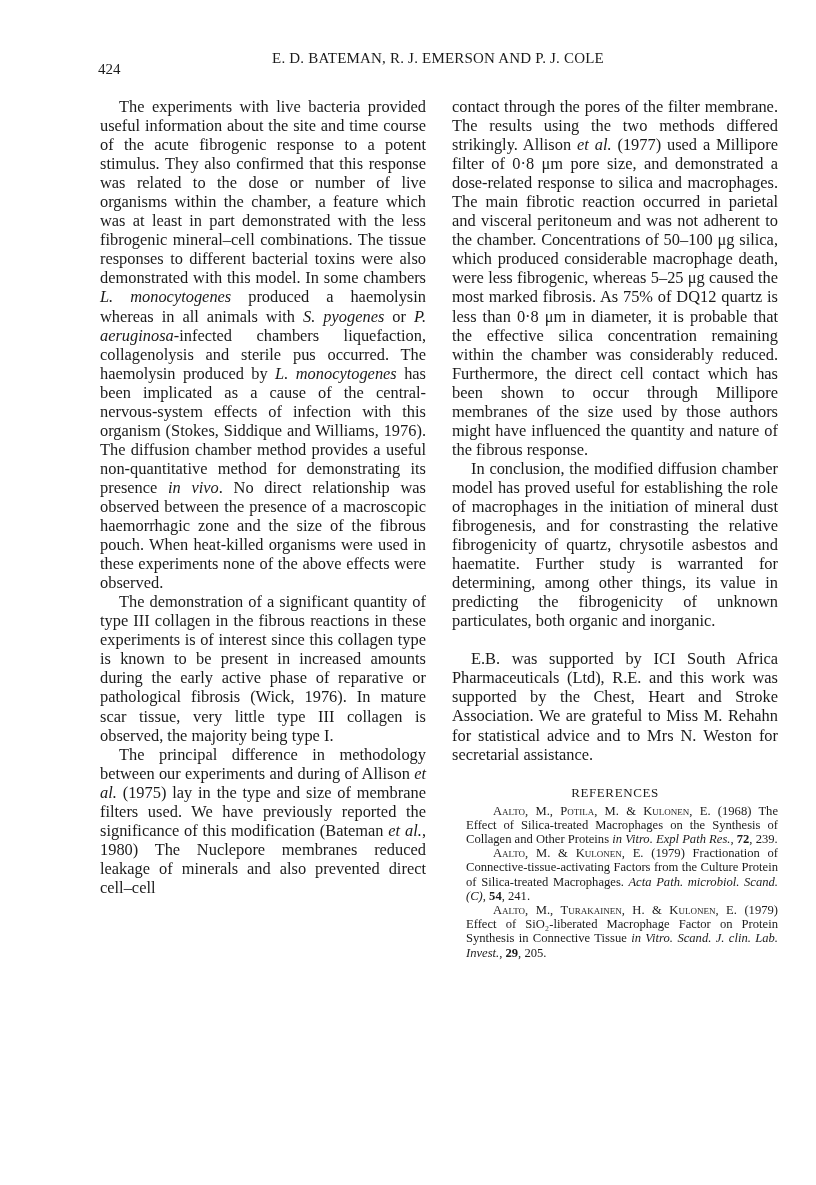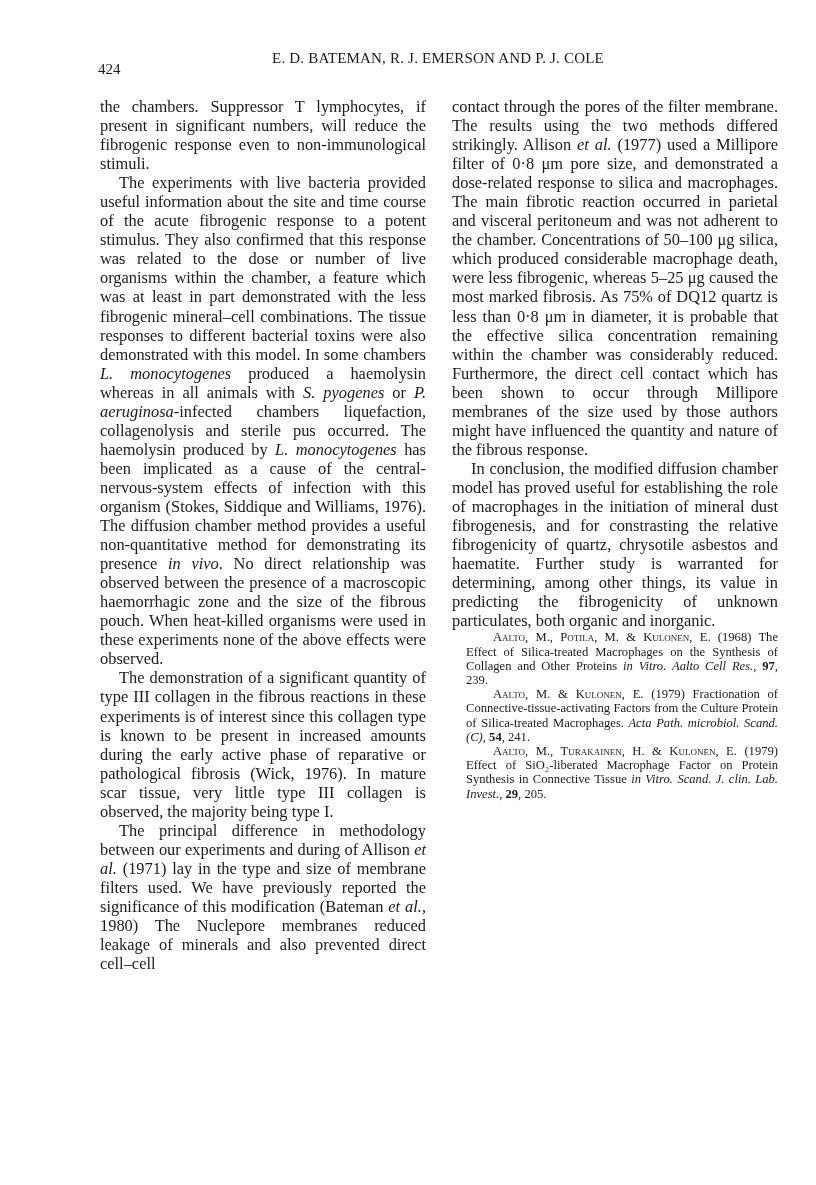--- a/index.html
+++ b/index.html
@@ -23,28 +23,29 @@
 </style>
 </head>
 <body>
 
 <div class="header">
   <span class="page-num">424</span>
   <span class="running-title">E. D. BATEMAN, R. J. EMERSON AND P. J. COLE</span>
 </div>
 
 <div class="col col-left">
-  <p class="noindent">the chambers. Suppressor T lymphocytes, if present in significant numbers, will reduce the fibrogenic response even to non-immunological stimuli.</p>
   <p><span>The experiments with live bacteria provided useful information about the site and time course of the acute fibrogenic response to a potent stimulus. They also confirmed that this response was related to the dose or number of live organisms within the chamber, a feature which was at least in part demonstrated with the less fibrogenic mineral–cell combinations. The tissue responses to different bacterial toxins were also demonstrated with this model. In some chambers </span><i>L. monocytogenes</i><span> produced a haemolysin whereas in all animals with </span><i>S. pyogenes</i><span> or </span><i>P. aeruginosa</i><span>-infected chambers liquefaction, collagenolysis and sterile pus occurred. The haemolysin produced by </span><i>L. monocytogenes</i><span> has been implicated as a cause of the central-nervous-system effects of infection with this organism (Stokes, Siddique and Williams, 1976). The diffusion chamber method provides a useful non-quantitative method for demonstrating its presence </span><i>in vivo</i><span>. No direct relationship was observed between the presence of a macroscopic haemorrhagic zone and the size of the fibrous pouch. When heat-killed organisms were used in these experiments none of the above effects were observed.</span></p>
   <p>The demonstration of a significant quantity of type III collagen in the fibrous reactions in these experiments is of interest since this collagen type is known to be present in increased amounts during the early active phase of reparative or pathological fibrosis (Wick, 1976). In mature scar tissue, very little type III collagen is observed, the majority being type I.</p>
-  <p><span>The principal difference in methodology between our experiments and during of Allison </span><i>et al.</i><span> (1971) lay in the type and size of membrane filters used. We have previously reported the significance of this modification (Bateman </span><i>et al.</i><span>, 1980) The Nuclepore membranes reduced leakage of minerals and also prevented direct cell–cell</span></p>
+  <p><span>The principal difference in methodology between our experiments and during of Allison </span><i>et al.</i><span> (1975) lay in the type and size of membrane filters used. We have previously reported the significance of this modification (Bateman </span><i>et al.</i><span>, 1980) The Nuclepore membranes reduced leakage of minerals and also prevented direct cell–cell</span></p>
 </div>
 
 <div class="col col-right">
   <p class="noindent"><span>contact through the pores of the filter membrane. The results using the two methods differed strikingly. Allison </span><i>et al.</i><span> (1977) used a Millipore filter of 0·8 μm pore size, and demonstrated a dose-related response to silica and macrophages. The main fibrotic reaction occurred in parietal and visceral peritoneum and was not adherent to the chamber. Concentrations of 50–100 μg silica, which produced considerable macrophage death, were less fibrogenic, whereas 5–25 μg caused the most marked fibrosis. As 75% of DQ12 quartz is less than 0·8 μm in diameter, it is probable that the effective silica concentration remaining within the chamber was considerably reduced. Furthermore, the direct cell contact which has been shown to occur through Millipore membranes of the size used by those authors might have influenced the quantity and nature of the fibrous response.</span></p>
   <p>In conclusion, the modified diffusion chamber model has proved useful for establishing the role of macrophages in the initiation of mineral dust fibrogenesis, and for constrasting the relative fibrogenicity of quartz, chrysotile asbestos and haematite. Further study is warranted for determining, among other things, its value in predicting the fibrogenicity of unknown particulates, both organic and inorganic.</p>
+  <p class="ack">E.B. was supported by ICI South Africa Pharmaceuticals (Ltd), R.E. and this work was supported by the Chest, Heart and Stroke Association. We are grateful to Miss M. Rehahn for statistical advice and to Mrs N. Weston for secretarial assistance.</p>
 
+  <div class="refs-title">REFERENCES</div>
   <div>
-    <p class="ref"><span class="sc">Aalto, M., Potila, M. &amp; Kulonen, E.</span><span> (1968)</span><span> The Effect of Silica-treated Macrophages on the Synthesis of Collagen and Other Proteins </span><i>in Vitro.</i><i> Aalto Cell Res.</i><span>, </span><b>97</b><span>, 239.</span></p>
+    <p class="ref"><span class="sc">Aalto, M., Potila, M. &amp; Kulonen, E.</span><span> (1968)</span><span> The Effect of Silica-treated Macrophages on the Synthesis of Collagen and Other Proteins </span><i>in Vitro.</i><i> Expl Path Res.</i><span>, </span><b>72</b><span>, 239.</span></p>
     <p class="ref"><span class="sc">Aalto, M. &amp; Kulonen, E.</span><span> (1979)</span><span> Fractionation of Connective-tissue-activating Factors from the Culture Protein of Silica-treated Macrophages.</span><i> Acta Path. microbiol. Scand. (C)</i><span>, </span><b>54</b><span>, 241.</span></p>
     <p class="ref"><span class="sc">Aalto, M., Turakainen, H. &amp; Kulonen, E.</span><span> (1979)</span><span> Effect of SiO₂-liberated Macrophage Factor on Protein Synthesis in Connective Tissue </span><i>in Vitro.</i><i> Scand. J. clin. Lab. Invest.</i><span>, </span><b>29</b><span>, 205.</span></p>
   </div>
 </div>
 
 </body></html>

